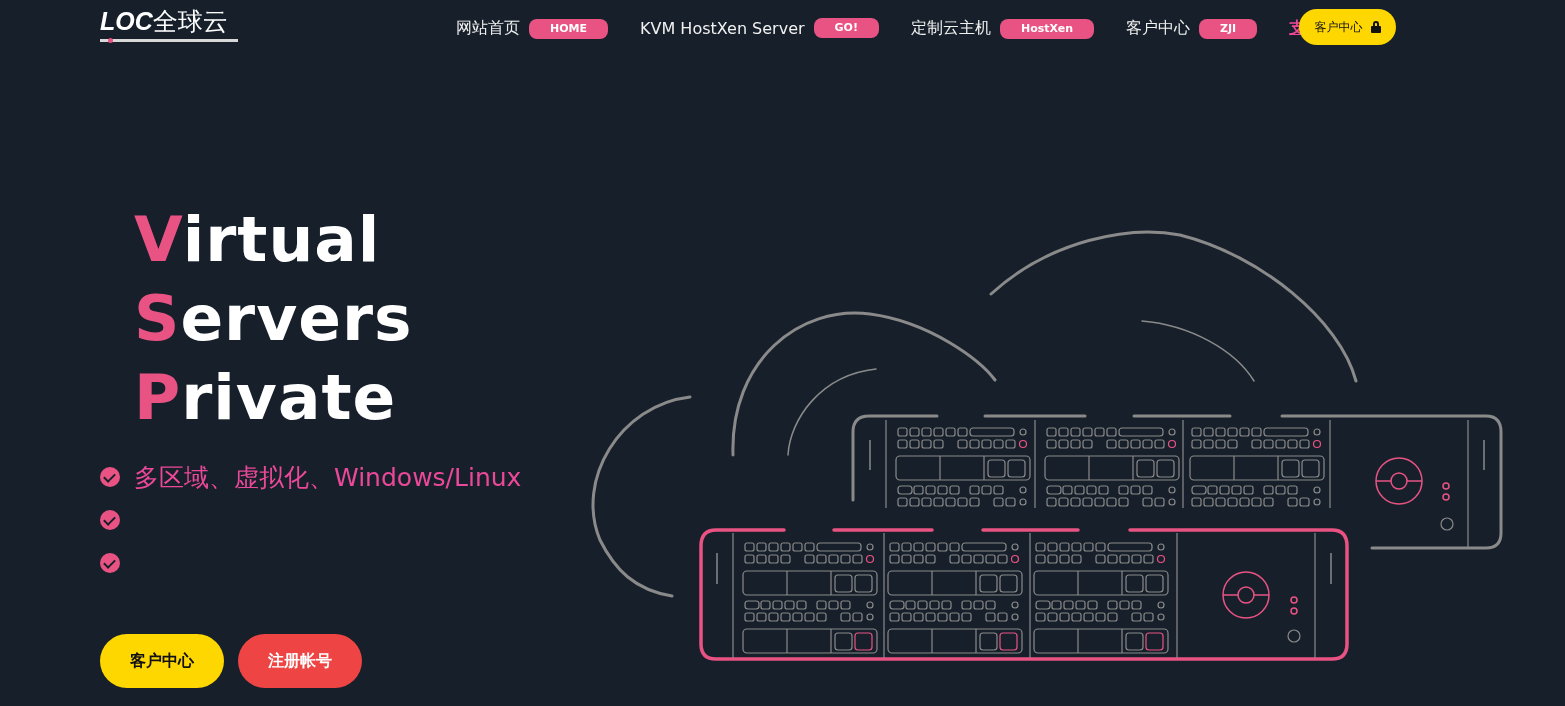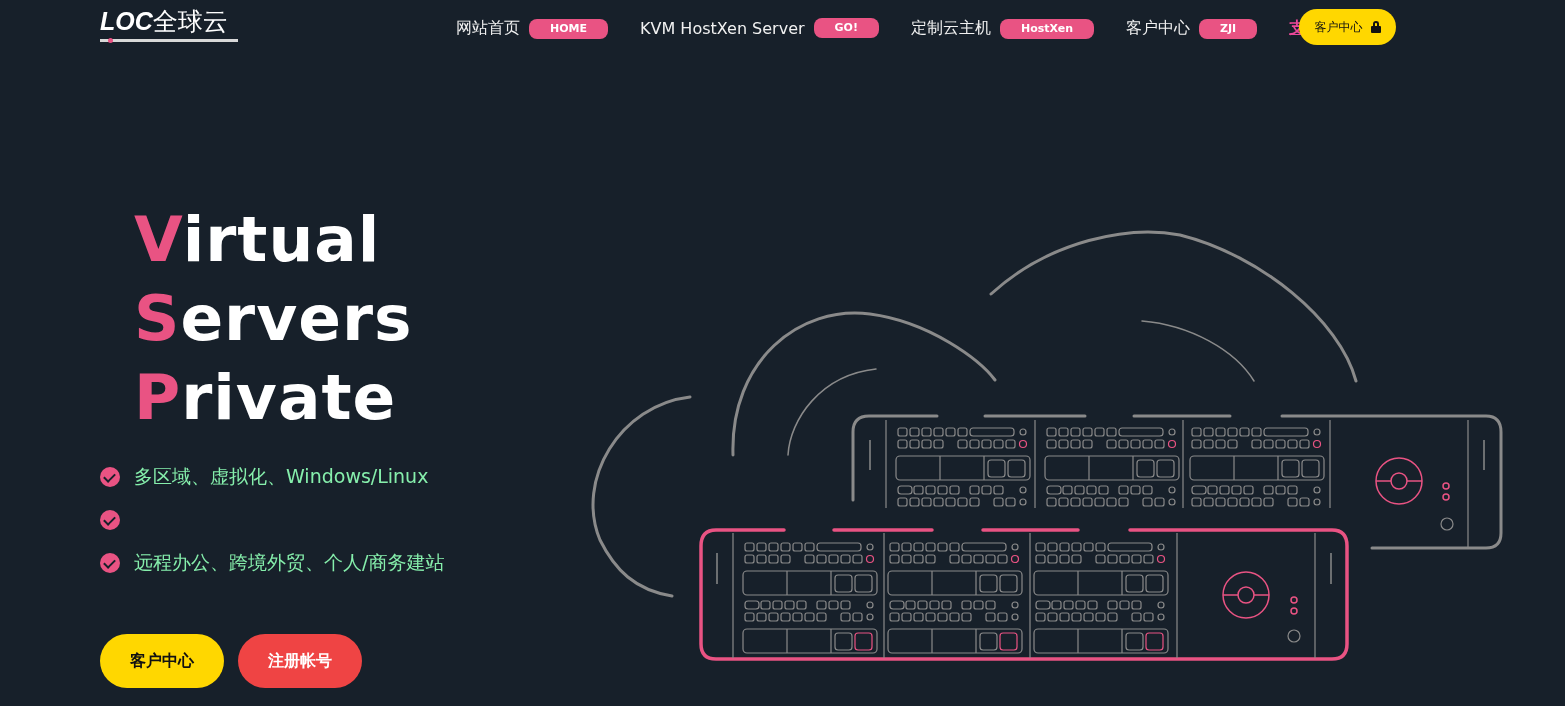--- a/index.html
+++ b/index.html
@@ -23,21 +23,21 @@
   .lock .body { position: absolute; left: 0; top: 5px; width: 10px; height: 7px; background: #111; border-radius: 1px; }
 
   .hero-title { position: absolute; left: 108px; top: 200px; font-family: "DejaVu Sans", sans-serif; font-weight: bold; font-size: 63px; line-height: 79px; letter-spacing: 1px; margin-left: 26px; }
   .hero-title .line { display: block; white-space: nowrap; }
   .hero-title .cap { color: #e95383; }
 
   .features { position: absolute; left: 100px; top: 460px; list-style: none; }
   .feature { display: flex; align-items: center; height: 34px; margin-bottom: 9px; }
   .check { width: 20px; height: 20px; border-radius: 50%; background: #e95383; position: relative; margin-right: 14px; flex-shrink: 0; }
   .check::after { content: ""; position: absolute; left: 6px; top: 4px; width: 5px; height: 9px; border: solid #17202a; border-width: 0 2.5px 2.5px 0; transform: rotate(45deg); }
-  .feature-text { font-size: 19px; color: #86efac; white-space: nowrap; }
+  .feature-text { font-size: 25px; color: #ec4899; white-space: nowrap; }
 
   .btn { position: absolute; top: 634px; height: 54px; width: 124px; border-radius: 27px; display: flex; align-items: center; justify-content: center; font-size: 16px; font-weight: bold; cursor: pointer; }
   .btn-client { left: 100px; background: #ffd700; color: #111; }
   .btn-register { left: 238px; background: #ef4444; color: #fff; }
 
   .illus { position: absolute; left: 580px; top: 220px; width: 940px; height: 460px; }
 </style>
 </head>
 <body>
 
@@ -90,21 +90,20 @@
 <ul class="features">
   <li class="feature">
     <span class="check"></span>
     <span class="feature-text">多区域、虚拟化、Windows/Linux</span>
   </li>
   <li class="feature">
     <span class="check"></span>
   </li>
   <li class="feature">
     <span class="check"></span>
-    <span class="feature-text">远程办公、跨境外贸、个人/商务建站</span>
   </li>
 </ul>
 
 <a class="btn btn-client">客户中心</a>
 <a class="btn btn-register">注册帐号</a>
 
 <svg class="illus" viewBox="580 220 940 460" xmlns="http://www.w3.org/2000/svg">
   <defs>
 
     <g id="bayTop" fill="none" stroke-width="1.2">

